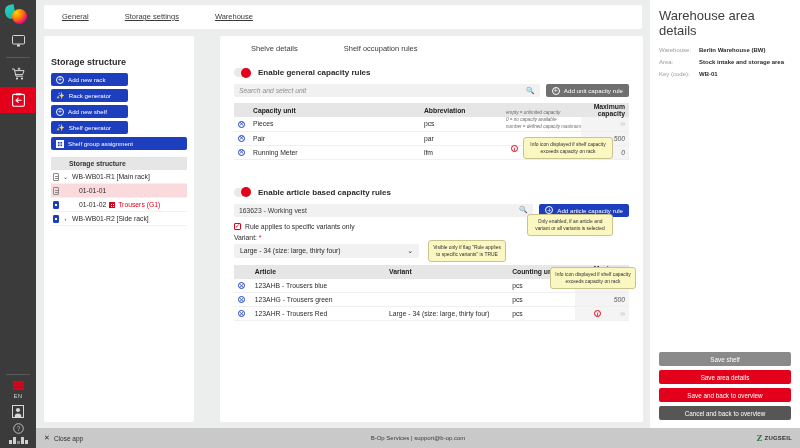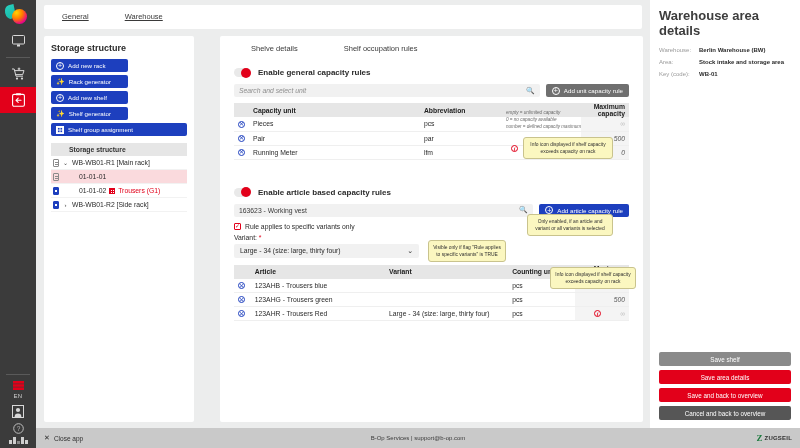--- a/index.html
+++ b/index.html
@@ -56,21 +56,21 @@
 
   
   .main {
     position:absolute; left:36px; top:30px; width:614px; height:398px;
     background:#eceded; padding:4px 8px 0 8px;
   }
 
   
   .structure {
     position:absolute; left:44px; top:36px; width:150px; height:386px;
-    background:#fff; border-radius:2px; padding:7px 7px 0 7px;
+    background:#fff; border-radius:2px; padding:21px 7px 0 7px;
   }
   .structure h2 { font-size:9px; color:#2b2b2b; font-weight:bold; margin-bottom:6px;}
   .btn-grid { display:flex; flex-wrap:wrap; gap:3px; }
   .bbtn {
     background:#1d3fbe; color:#fff; height:13px; border-radius:2px;
     display:flex; align-items:center; gap:4px; padding:0 5px; font-size:6.2px;
     white-space:nowrap;
   }
   .bbtn.half { width:77px; }
   .bbtn.full { width:157px; }
@@ -185,21 +185,21 @@
   .selbox{
     height:14px;background:#f1f1f1;border-radius:2px;display:flex;align-items:center;
     justify-content:space-between;padding:0 6px;font-size:6.8px;color:#2b2b2b;width:185px;margin-bottom:7px;
   }
 
   
   .rightpanel{
     position:absolute; left:650px; top:0; width:150px; height:448px; background:#fff;
     padding:8px 9px;
   }
-  .rp-title{ font-size:13px; color:#3d3d3d; margin-bottom:9px; font-weight:bold;}
+  .rp-title{ font-size:13px; color:#3d3d3d; margin-bottom:9px; font-weight:normal;}
   .rp-row{ display:flex; margin-bottom:6px; font-size:6px;}
   .rp-key{ width:40px; color:#9a9a9a; flex:0 0 auto;}
   .rp-val{ color:#2b2b2b; font-weight:bold;}
   .rp-actions{ position:absolute; left:9px; bottom:28px; width:132px; display:flex; flex-direction:column; gap:4px;}
   .rbtn{
     height:14px;border-radius:2px;display:flex;align-items:center;justify-content:center;
     font-size:6.3px;color:#fff;
   }
   .rbtn.grey{ background:#8a8a8a;}
   .rbtn.red{ background:#e2001a;}
@@ -277,20 +277,21 @@
       <div class="rbl" style="height:7px;"></div>
       <div class="rbl" style="height:3px;background:#8a8a8a;"></div>
       <div class="rbl" style="height:7px;"></div>
       <div class="rbl" style="height:4px;"></div>
     </div>
   </div>
 
   <div class="topbar">
     <div class="topbar-inner">
       <div class="ttab">General</div>
+      <div class="ttab">Storage settings</div>
       <div class="ttab">Warehouse</div>
     </div>
   </div>
 
   <div class="main"></div>
 
   <div class="structure">
     <h2>Storage structure</h2>
     <div class="btn-grid">
       <div class="bbtn half">

